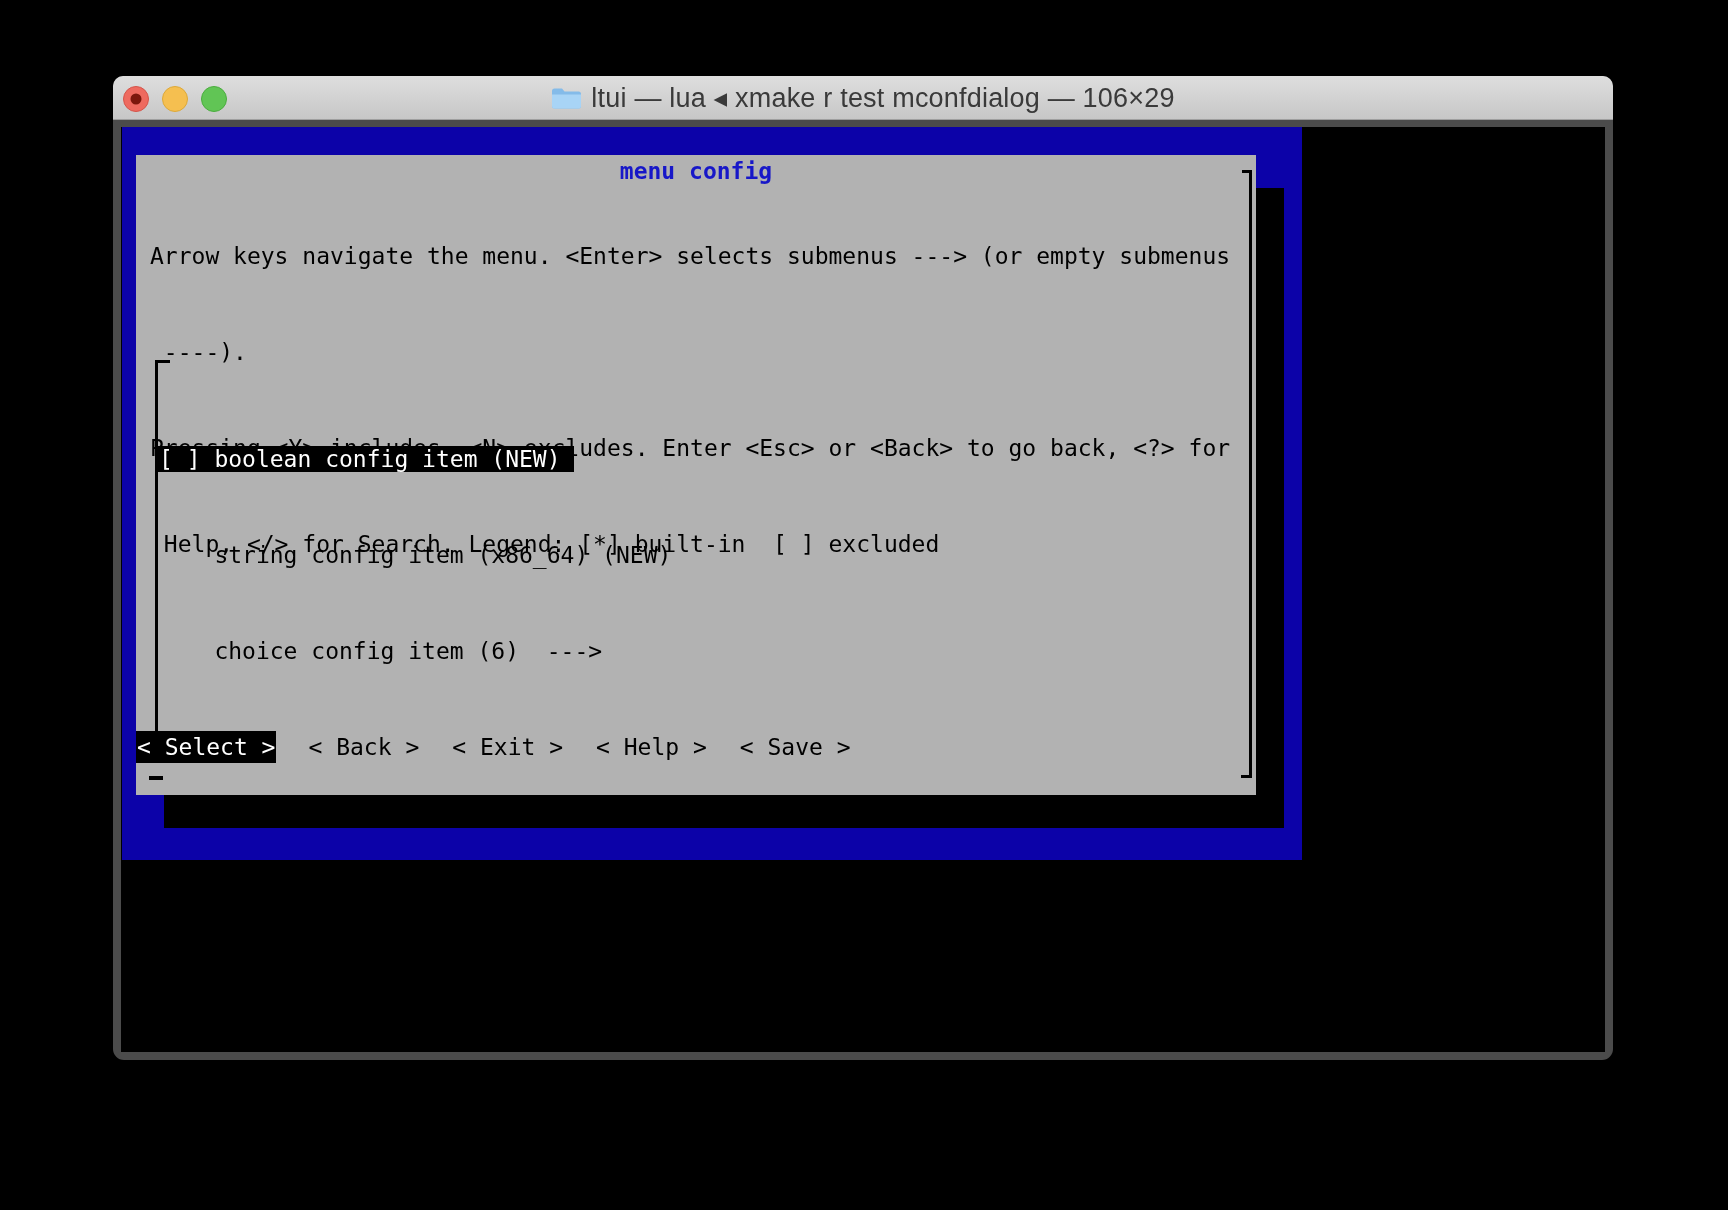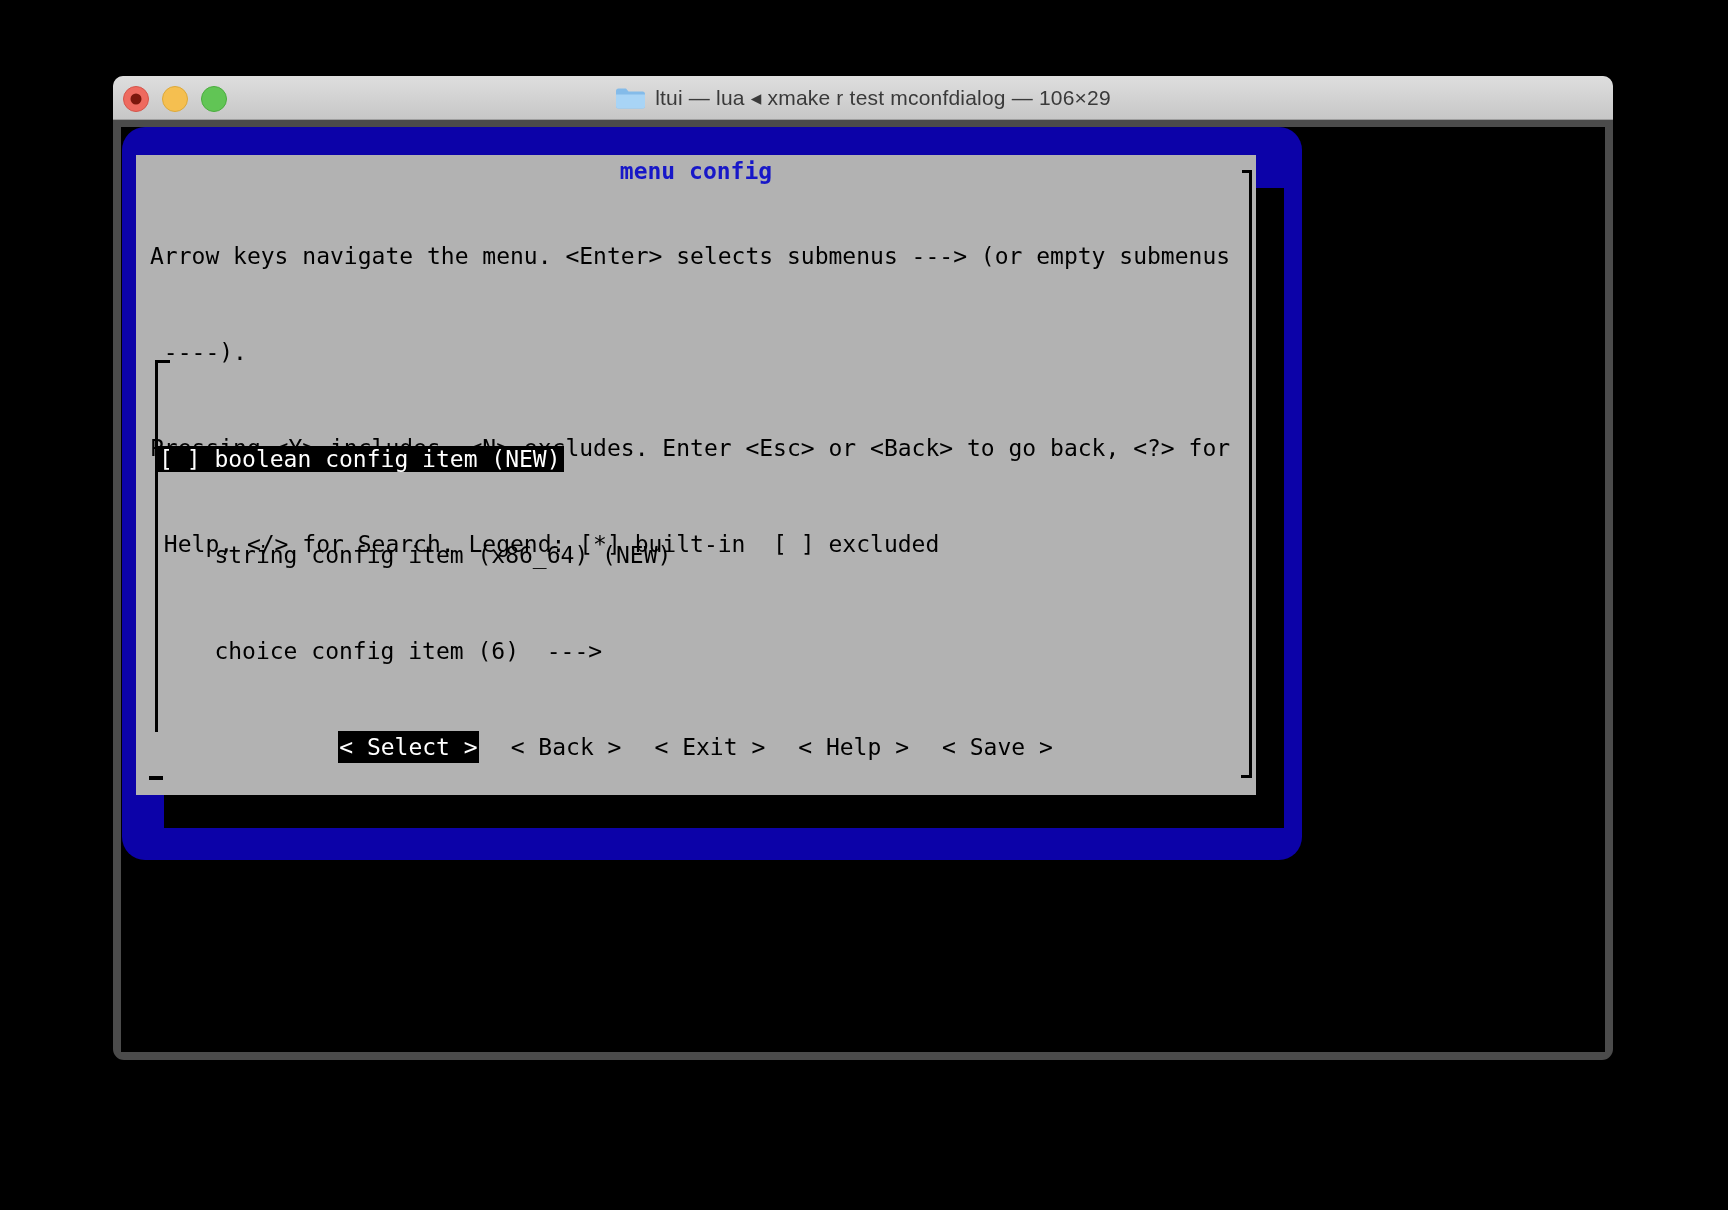--- a/index.html
+++ b/index.html
@@ -23,56 +23,55 @@
   .light.red   { background:#ee6a5f; border:1px solid #d5544a; }
   .light.yellow{ background:#f5bf50; border:1px solid #dda938; }
   .light.green { background:#61c555; border:1px solid #4aad3e; }
   .light.red .dot {
     position:absolute; left:50%; top:50%; width:11px; height:11px;
     transform:translate(-50%,-50%); border-radius:50%; background:#7c170c;
   }
   .titletext {
     position:absolute; left:0; right:0; top:0; height:44px;
     display:flex; align-items:center; justify-content:center; gap:9px;
-    font-size:21px; font-weight:500; color:#3a3a3a; letter-spacing:0.2px;
+    font-size:27px; font-weight:500; color:#3a3a3a; letter-spacing:0.2px;
   }
   .folder-icon { width:31px; height:24px; flex:0 0 auto; }
 
   
   .term {
     position:absolute; left:8px; right:8px; top:51px; bottom:8px;
     background:#000; overflow:hidden;
     font-family:"DejaVu Sans Mono", monospace;
   }
   .blue-panel {
     position:absolute; left:1px; top:0; width:1180px; height:733px;
     background:#0c02a8;
-    border-radius:23px;
   }
   .dlg-shadow {
     position:absolute; left:42px; top:61px; width:1120px; height:640px;
     background:#000;
   }
   .dialog {
     position:absolute; left:14px; top:28px; width:1120px; height:640px;
     background:#b2b2b2; color:#000;
     font-size:23px; line-height:32px; white-space:pre;
   }
   .dlg-title {
     position:absolute; left:0; top:0; width:100%; height:32px;
     text-align:center; font-weight:bold; color:#1717c8;
   }
   .dlg-help { position:absolute; left:14px; top:21px; }
   .menu-list { position:absolute; left:22px; top:224px; }
   .menu-item { height:32px; }
-  .menu-item > span { padding:0 3px 0 1px; }
+  .menu-item > span { padding:0 13px 0 1px; }
   .menu-item > span.sel { background:#000; color:#fff; }
   .btn-row {
     position:absolute; left:0; top:576px; width:100%; height:32px;
-    display:flex; justify-content:center; align-items:center;
+    display:flex; justify-content:flex-start; align-items:center;
   }
   .btn { padding:0 1px; }
   .btn + .btn { margin-left:31px; }
   .btn:nth-child(2) { margin-left:31px; }
   .btn.sel { background:#000; color:#fff; }
 
   
   .bline { position:absolute; background:#000; }
   .b-left-v   { left:19px;  top:205px; width:3px;  height:372px; }
   .b-left-h   { left:19px;  top:205px; width:15px; height:3px;  }

